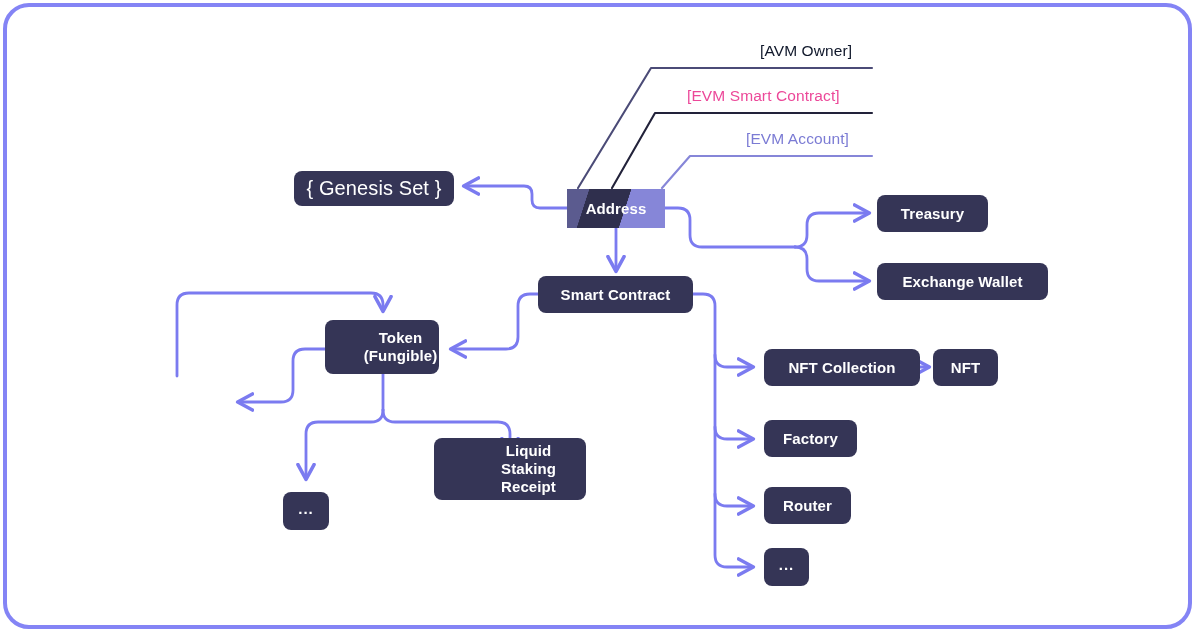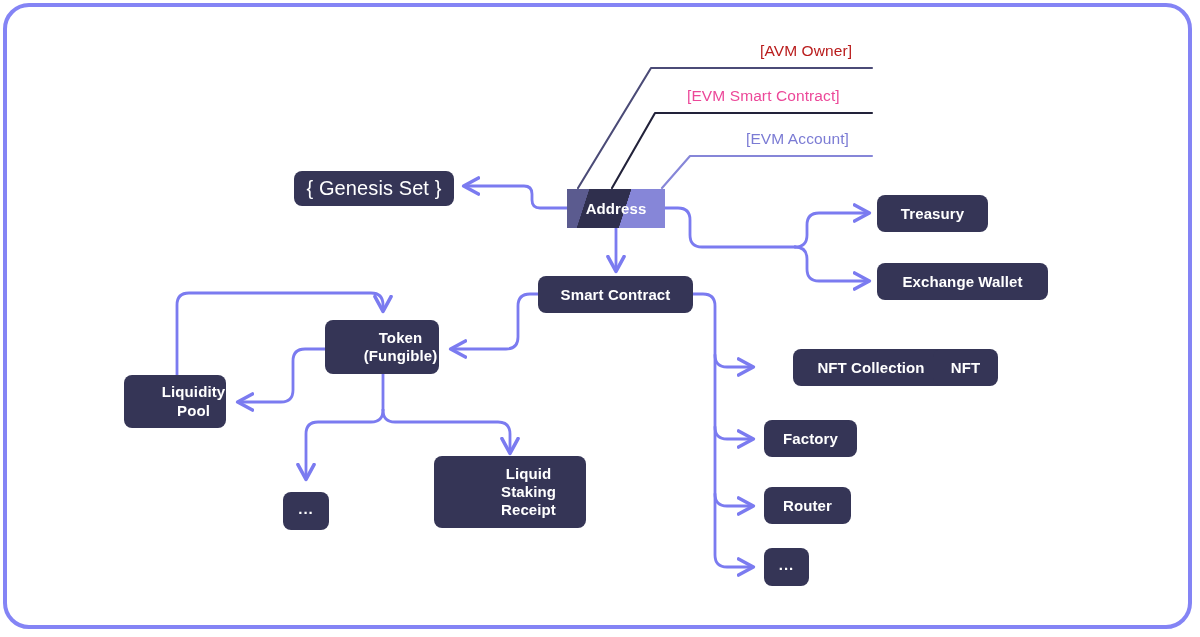--- a/index.html
+++ b/index.html
@@ -69,21 +69,21 @@
     color: #ffffff;
     border-radius: 0;
   }
   .toplabel {
     position: absolute;
     font-size: 15.5px;
     font-weight: normal;
     white-space: nowrap;
     letter-spacing: 0.1px;
   }
-  .lbl-avm      { color: #b91c1c; }
+  .lbl-avm      { color: #0f172a; }
   .lbl-evmsc    { color: #ec4899; }
   .lbl-evmacct  { color: #7b7bd4; }
 </style>
 </head>
 <body>
 
 <div id="canvas">
   <div id="frame"></div>
 
   <svg id="edges" viewBox="0 0 1200 637" xmlns="http://www.w3.org/2000/svg">
@@ -143,29 +143,27 @@
 
   <div class="node" style="left:877px; top:195px; width:111px; height:37px;">Treasury</div>
 
   <div class="node" style="left:877px; top:263px; width:171px; height:37px;">Exchange Wallet</div>
 
   <div class="node" style="left:538px; top:276px; width:155px; height:37px;">Smart Contract</div>
 
   <div class="node two-line" style="left:325px; top:320px; width:114px; height:54px; white-space:pre-line;">Token
 (Fungible)</div>
 
-  <div class="node two-line" style="left:124px; top:375px; width:102px; height:53px; white-space:pre-line;">Liquidity
-Pool</div>
 
   <div class="node ellipsis" style="left:283px; top:492px; width:46px; height:38px;">...</div>
 
-  <div class="node two-line" style="left:434px; top:456px; width:152px; height:72px; white-space:pre-line;">Liquid Staking
+  <div class="node two-line" style="left:434px; top:438px; width:152px; height:62px; white-space:pre-line;">Liquid Staking
 Receipt</div>
 
-  <div class="node" style="left:764px; top:349px; width:156px; height:37px;margin-left:29px;">NFT Collection</div>
+  <div class="node" style="left:764px; top:349px; width:156px; height:37px;">NFT Collection</div>
 
   <div class="node" style="left:933px; top:349px; width:65px; height:37px;">NFT</div>
 
   <div class="node" style="left:764px; top:420px; width:93px; height:37px;">Factory</div>
 
   <div class="node" style="left:764px; top:487px; width:87px; height:37px;">Router</div>
 
   <div class="node ellipsis" style="left:764px; top:548px; width:45px; height:38px;">...</div>
 </div>
 

